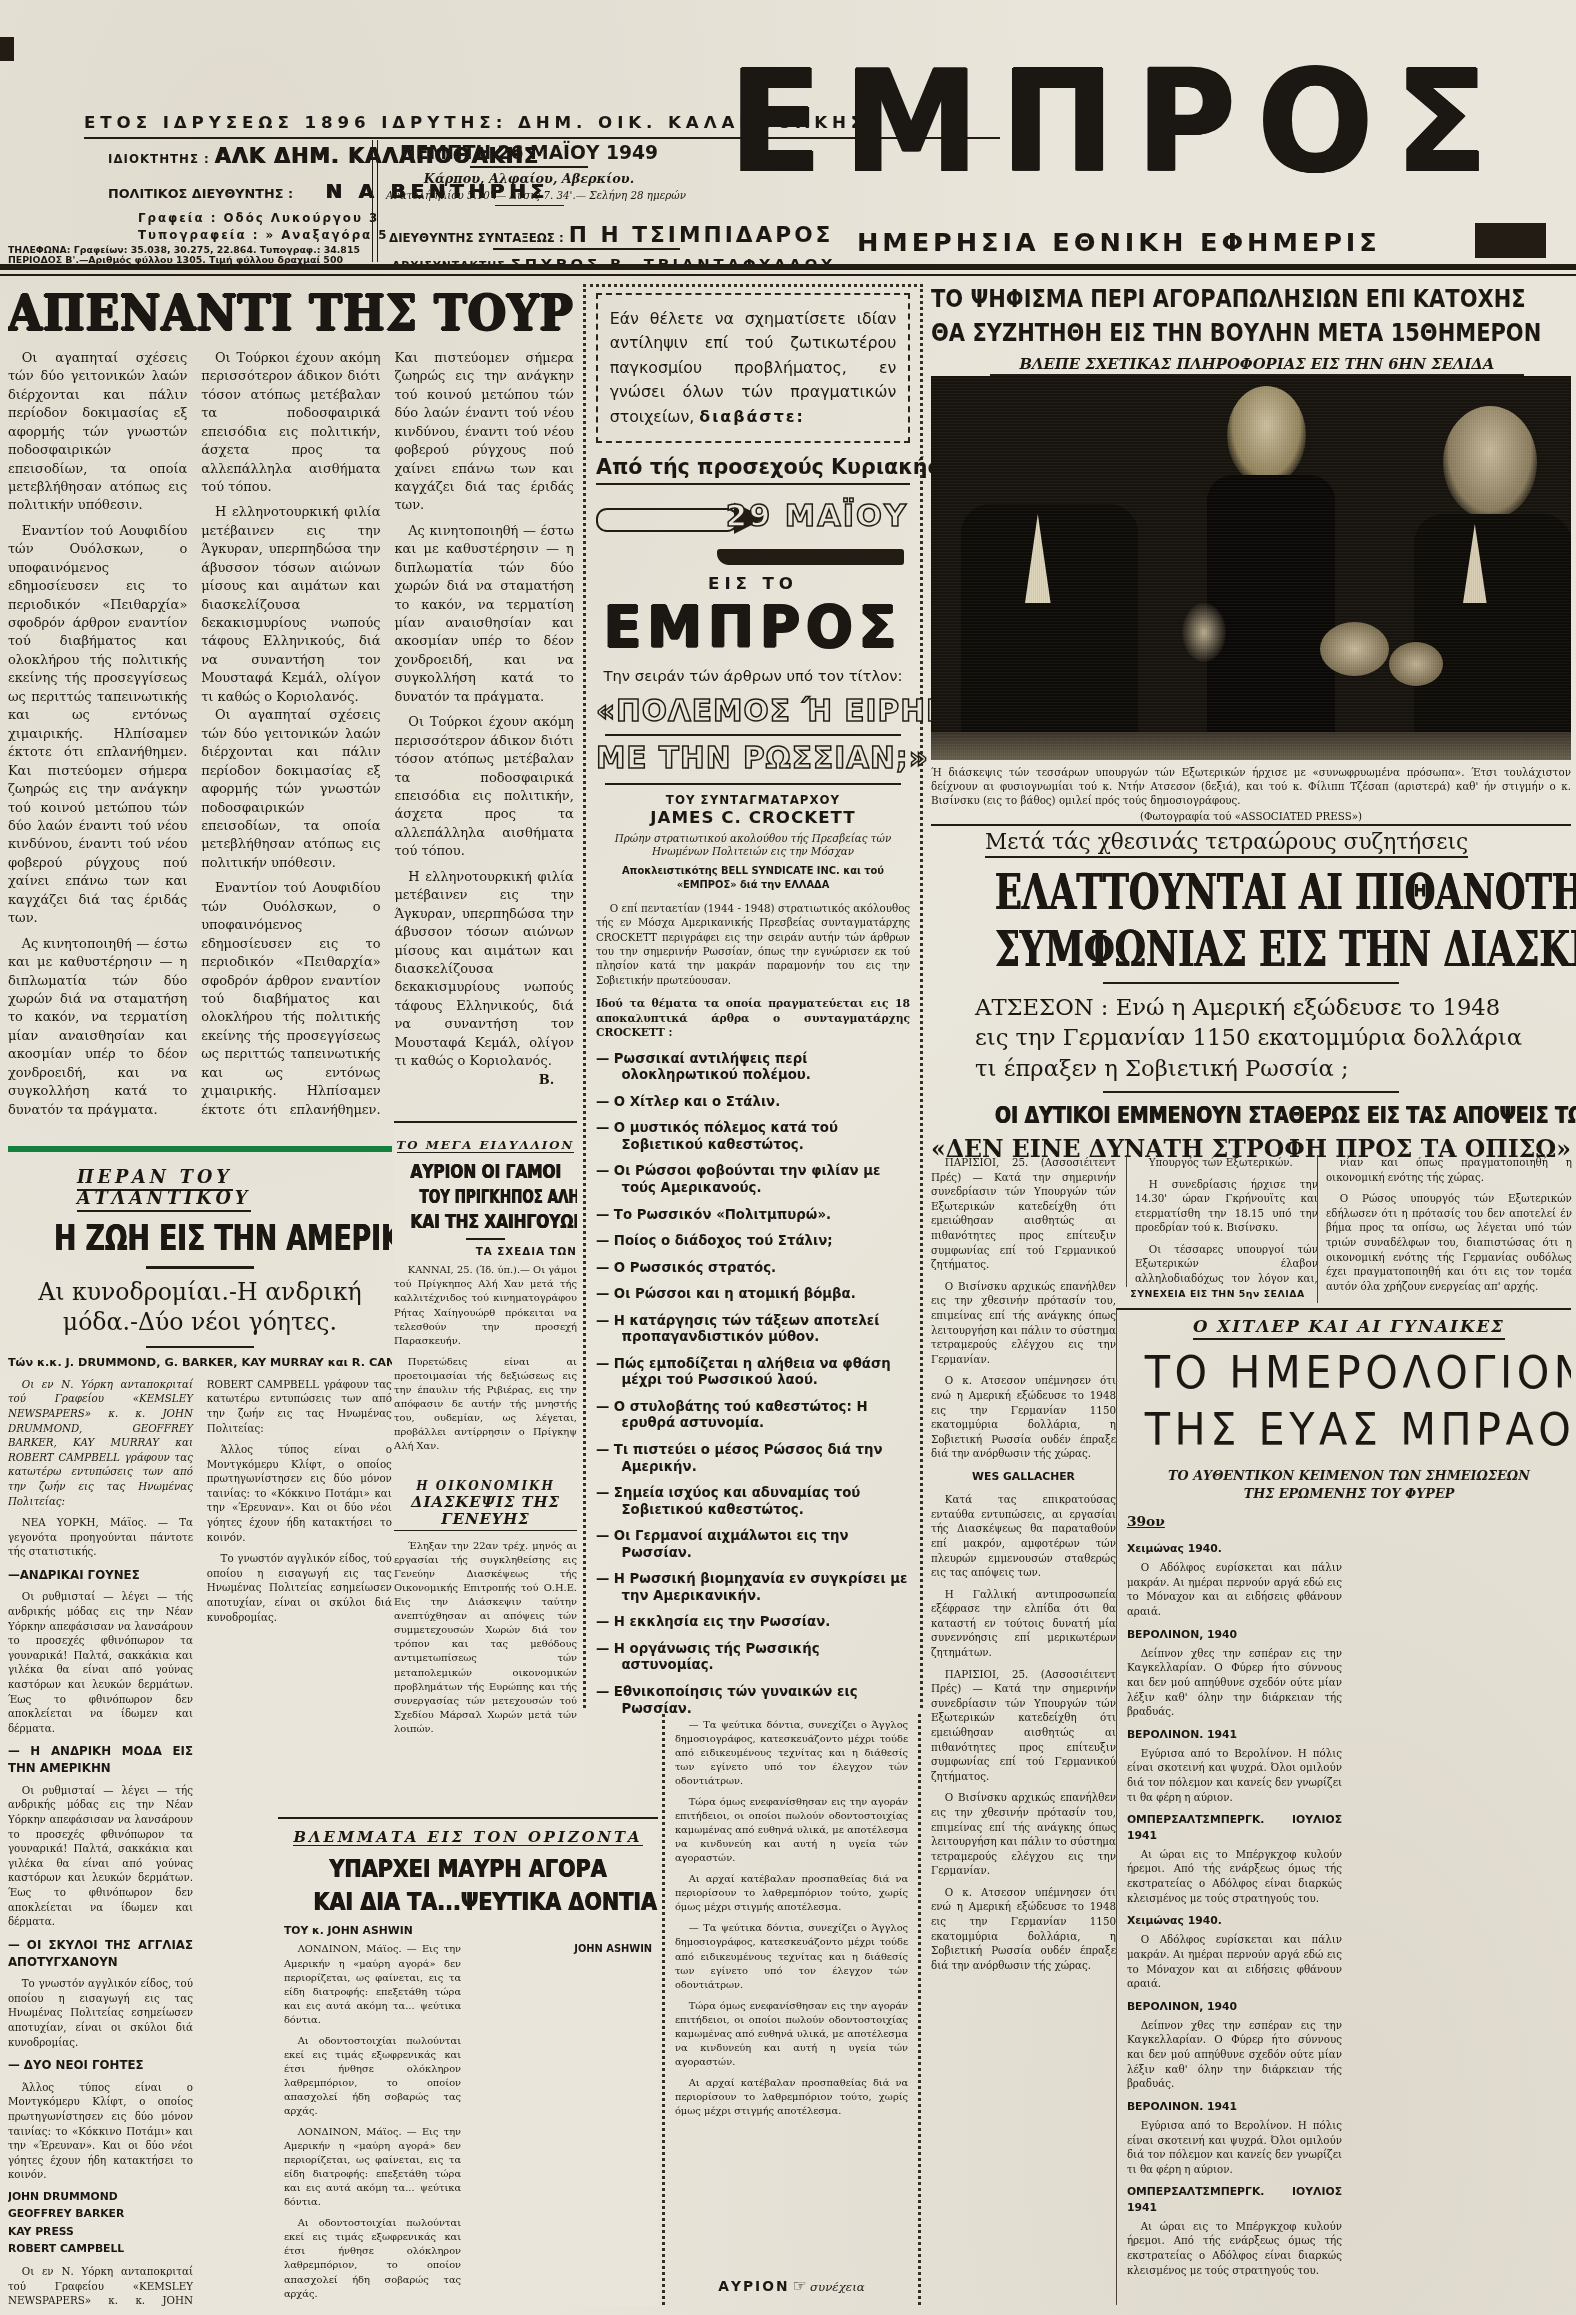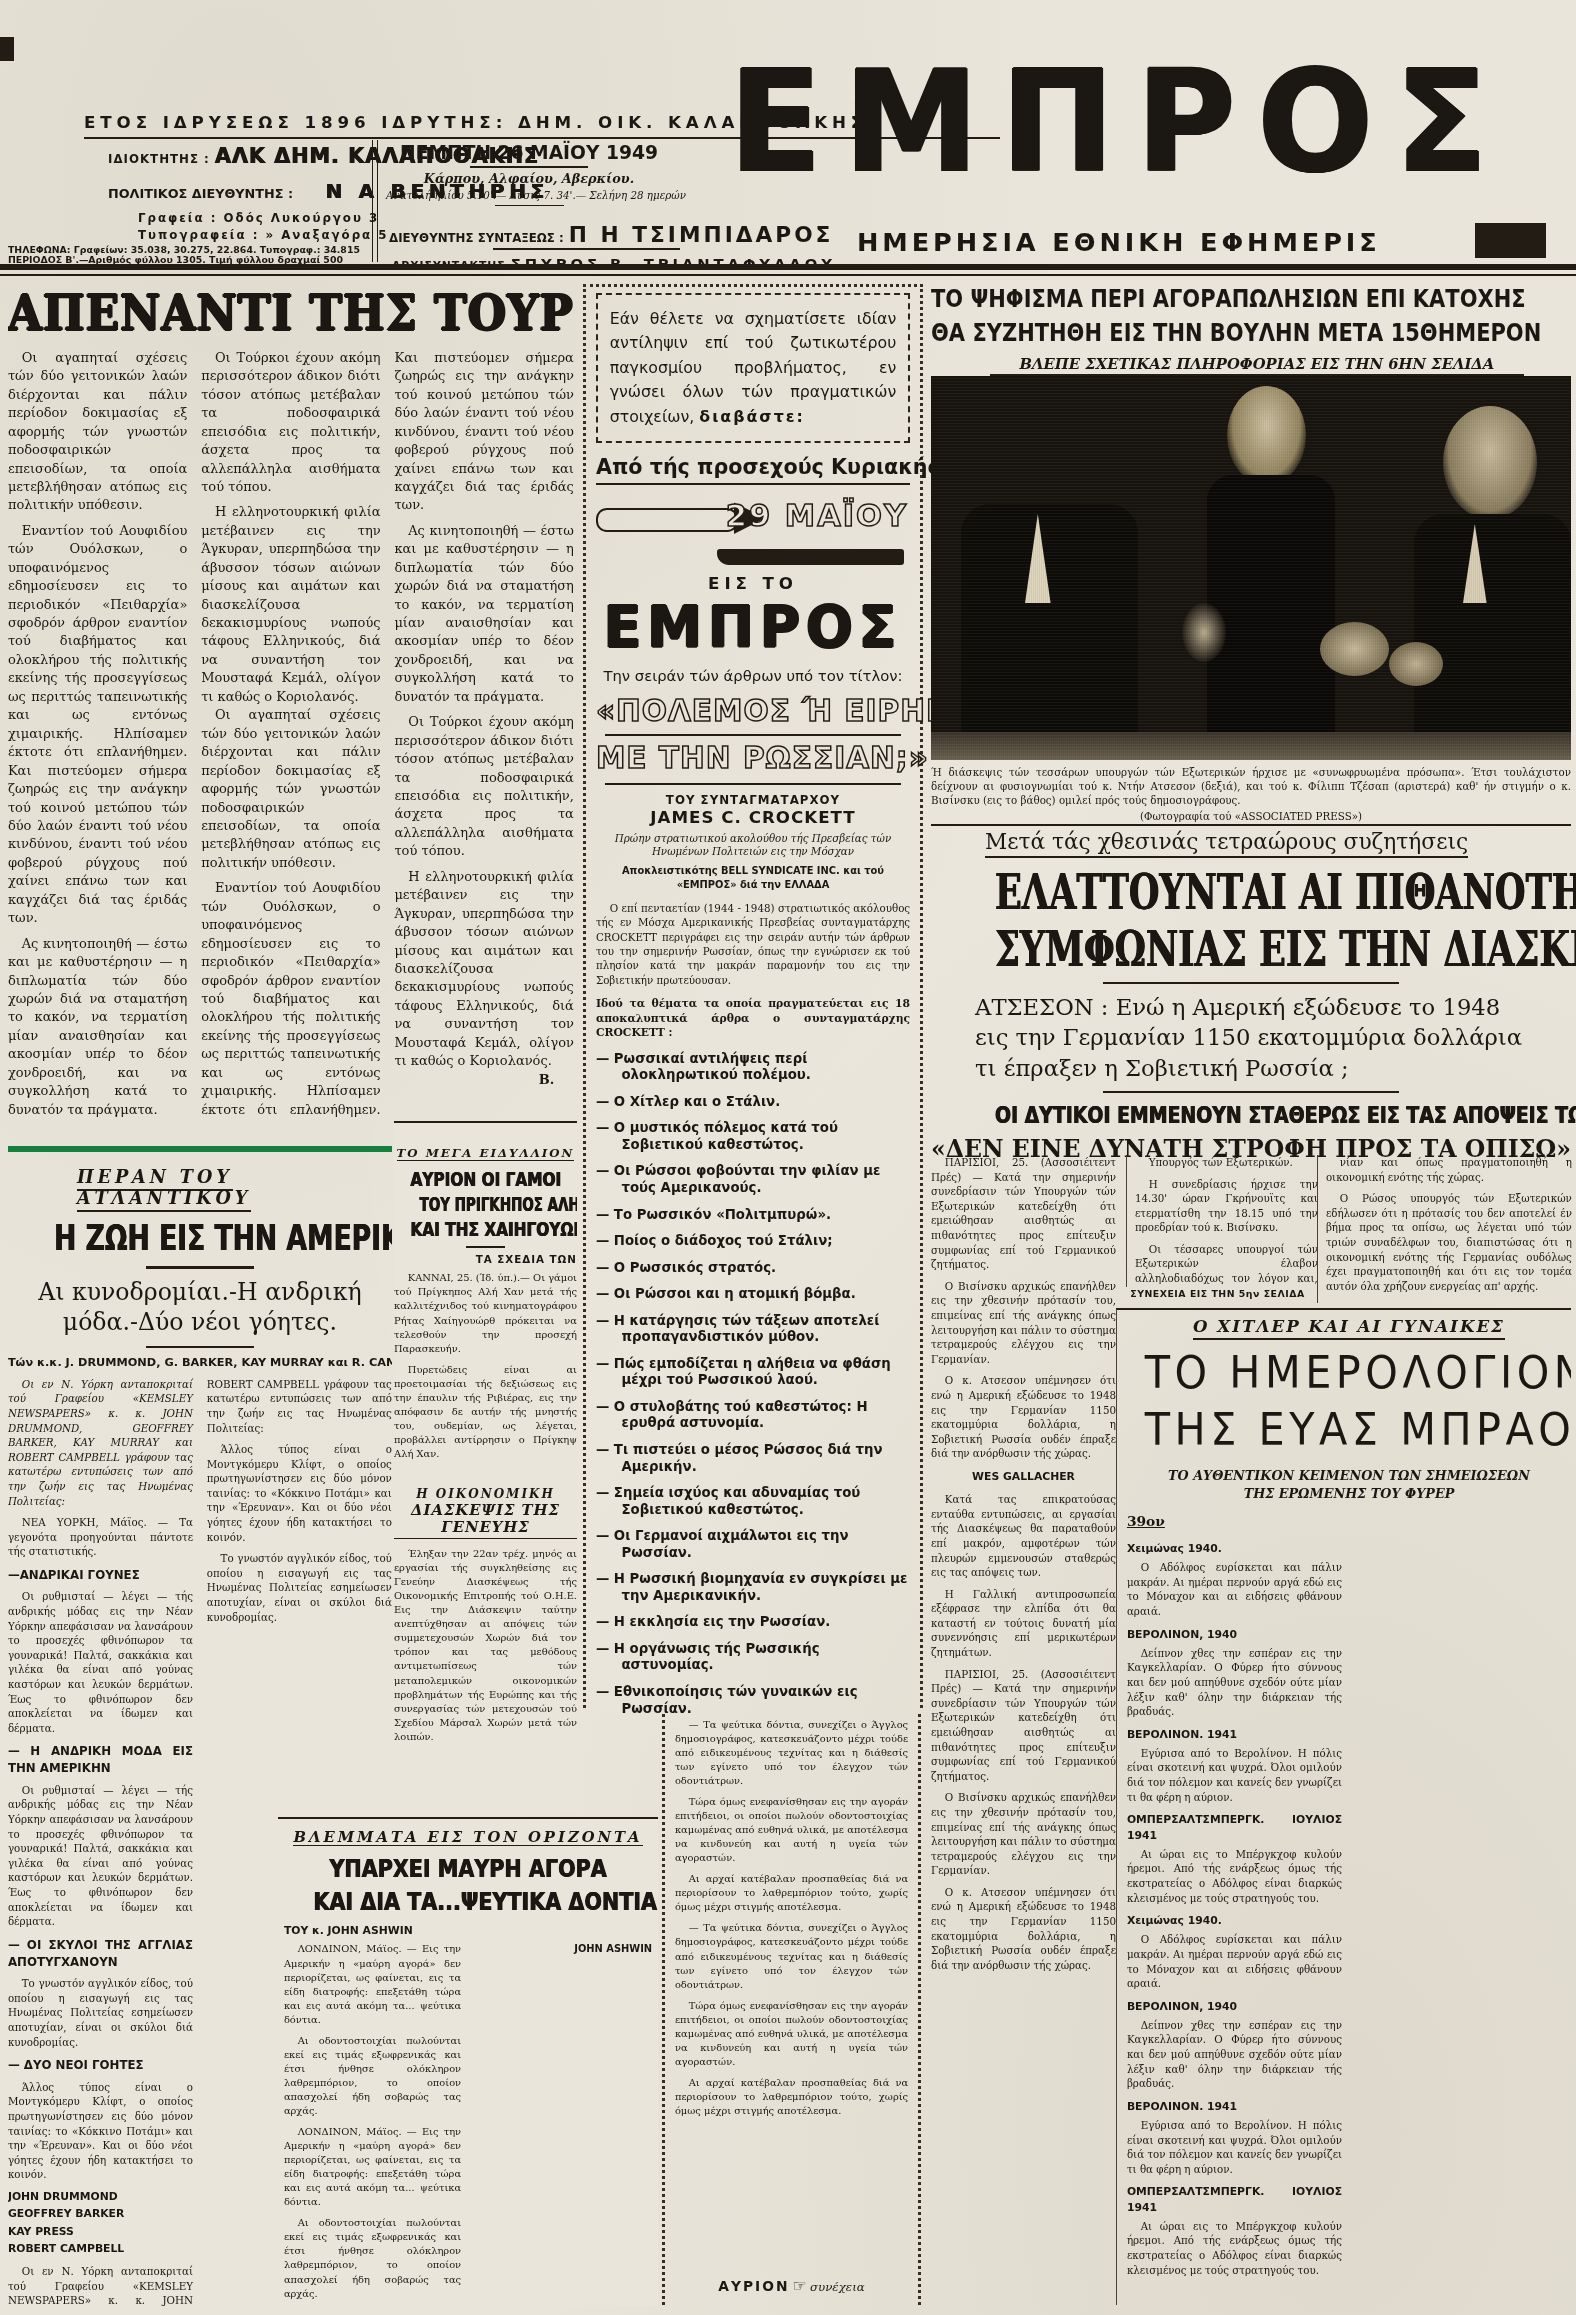--- a/index.html
+++ b/index.html
@@ -326,21 +326,21 @@
           <div class="sig-name">GEOFFREY BARKER</div>
           <div class="sig-name">KAY PRESS</div>
           <div class="sig-name">ROBERT CAMPBELL</div>
         </div>
       <p class="bp">Οι εν Ν. Υόρκη ανταποκριταί τού Γραφείου «KEMSLEY NEWSPAPERS» κ. κ. JOHN DRUMMOND, GEOFFREY BARKER, KAY MURRAY και ROBERT CAMPBELL γράφουν τας κατωτέρω εντυπώσεις των από την ζωήν εις τας Ηνωμένας Πολιτείας:</p>
       <p class="bp">Άλλος τύπος είναι ο Μοντγκόμερυ Κλίφτ, ο οποίος πρωτηγωνίστησεν εις δύο μόνον ταινίας: το «Κόκκινο Ποτάμι» και την «Έρευναν». Και οι δύο νέοι γόητες έχουν ήδη κατακτήσει το κοινόν.</p>
       <p class="bp">Το γνωστόν αγγλικόν είδος, τού οποίου η εισαγωγή εις τας Ηνωμένας Πολιτείας εσημείωσεν αποτυχίαν, είναι οι σκύλοι διά κυνοδρομίας.</p>
     </div>
   </div>
 
-  <div class="abs" style="left:394px;top:1121px;width:183px;height:692px;border-top:2px solid #221c15;padding-top:19px;box-sizing:border-box;overflow:hidden;background:#e9e5da;">
+  <div class="abs" style="left:394px;top:1121px;width:183px;height:692px;border-top:2px solid #221c15;padding-top:11px;box-sizing:border-box;overflow:hidden;background:#e9e5da;">
     <div class="c">
       <span class="b i" style="font-size:11.8px;letter-spacing:2px;border-bottom:1.5px solid #221c15;">ΤΟ ΜΕΓΑ ΕΙΔΥΛΛΙΟΝ</span>
     </div>
     <div class="sans b c nw fat" style="font-size:18.7px;margin-top:7.9px;transform:scaleX(.82);transform-origin:center;">ΑΥΡΙΟΝ ΟΙ ΓΑΜΟΙ</div>
     <div class="sans b c nw fat" style="font-size:18.7px;margin-top:3.9px;transform:scaleX(.72);transform-origin:center;">ΤΟΥ ΠΡΙΓΚΗΠΟΣ ΑΛΗ ΧΑΝ</div>
     <div class="sans b c nw fat" style="font-size:18.7px;margin-top:3.9px;transform:scaleX(.82);transform-origin:center;">ΚΑΙ ΤΗΣ ΧΑΙΗΓΟΥΩΡΘ</div>
     <div class="rule" style="width:39px;height:2px;margin:5.9px auto;"></div>
     <div class="sans b" style="font-size:10.3px;text-align:right;letter-spacing:1px;">ΤΑ ΣΧΕΔΙΑ ΤΩΝ</div>
     <div class="bt" style="font-size:9.9px;margin-top:5.9px;">
       <p class="bp">ΚΑΝΝΑΙ, 25. (Ίδ. ύπ.).— Οι γάμοι τού Πρίγκηπος Αλή Χαν μετά τής καλλιτέχνιδος τού κινηματογράφου Ρήτας Χαίηγουώρθ πρόκειται να τελεσθούν την προσεχή Παρασκευήν.</p>

